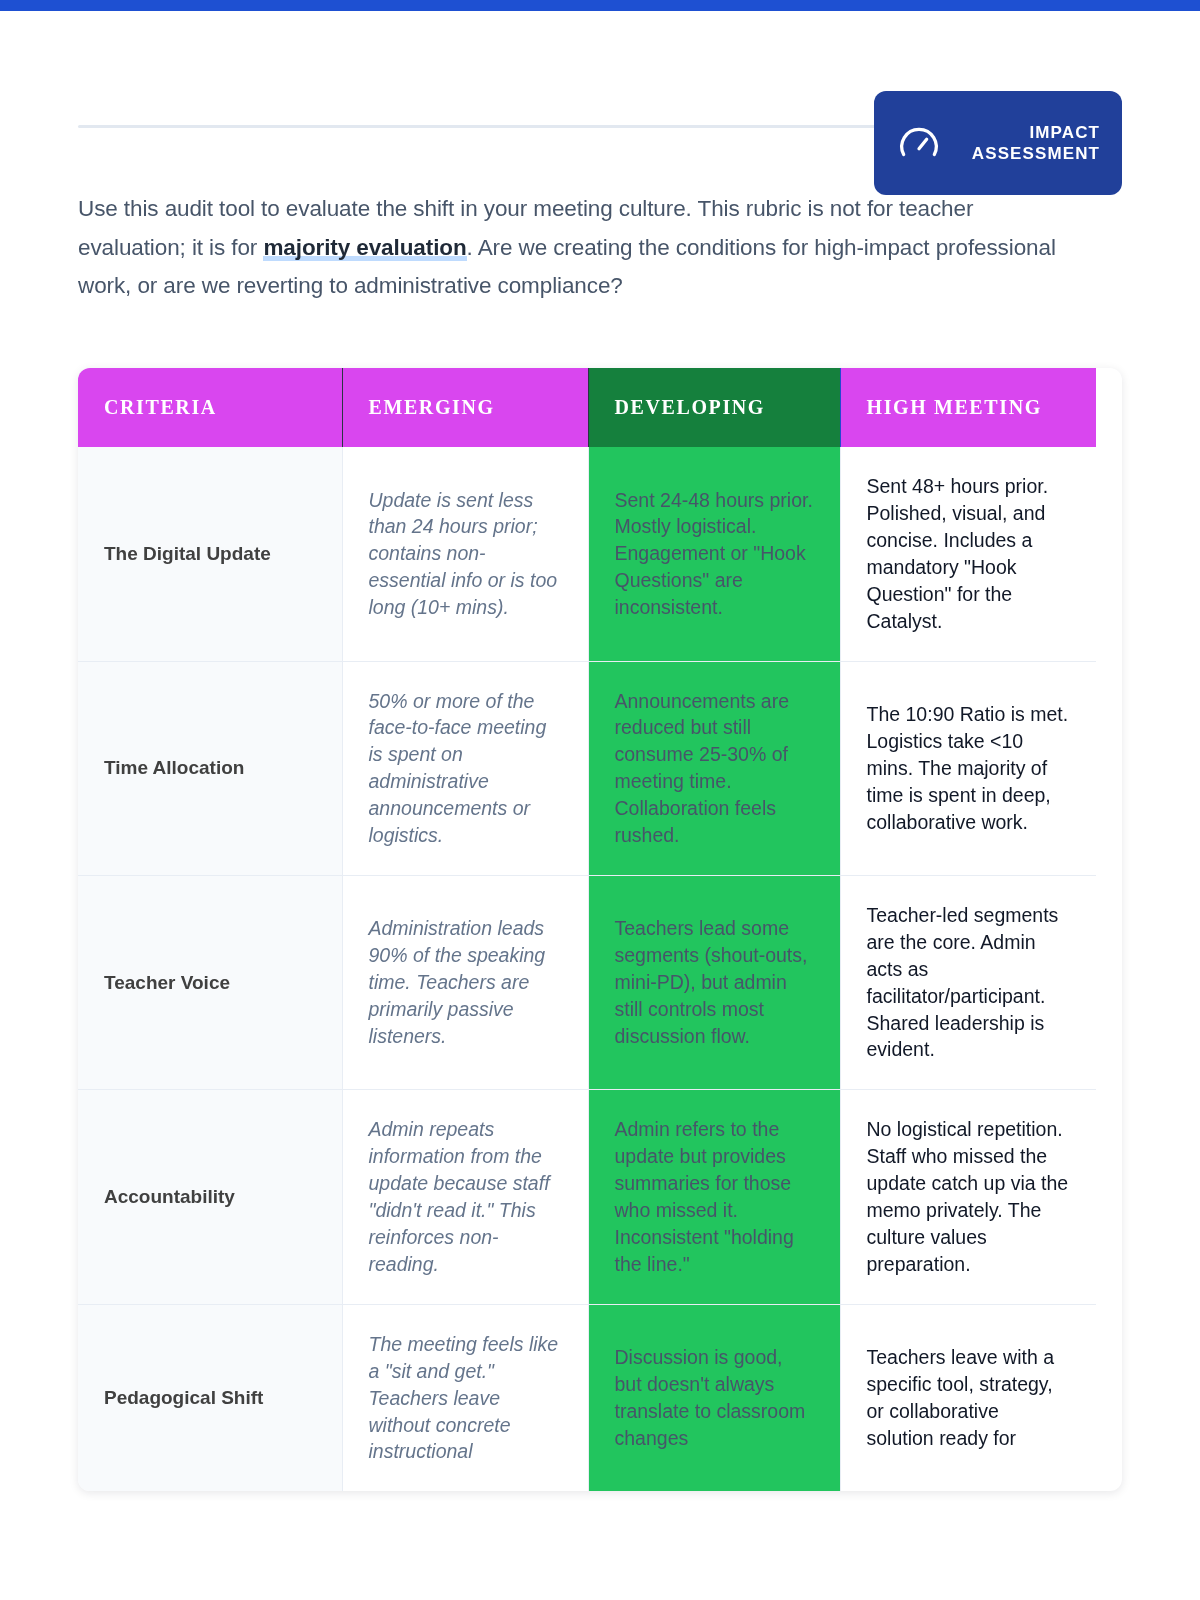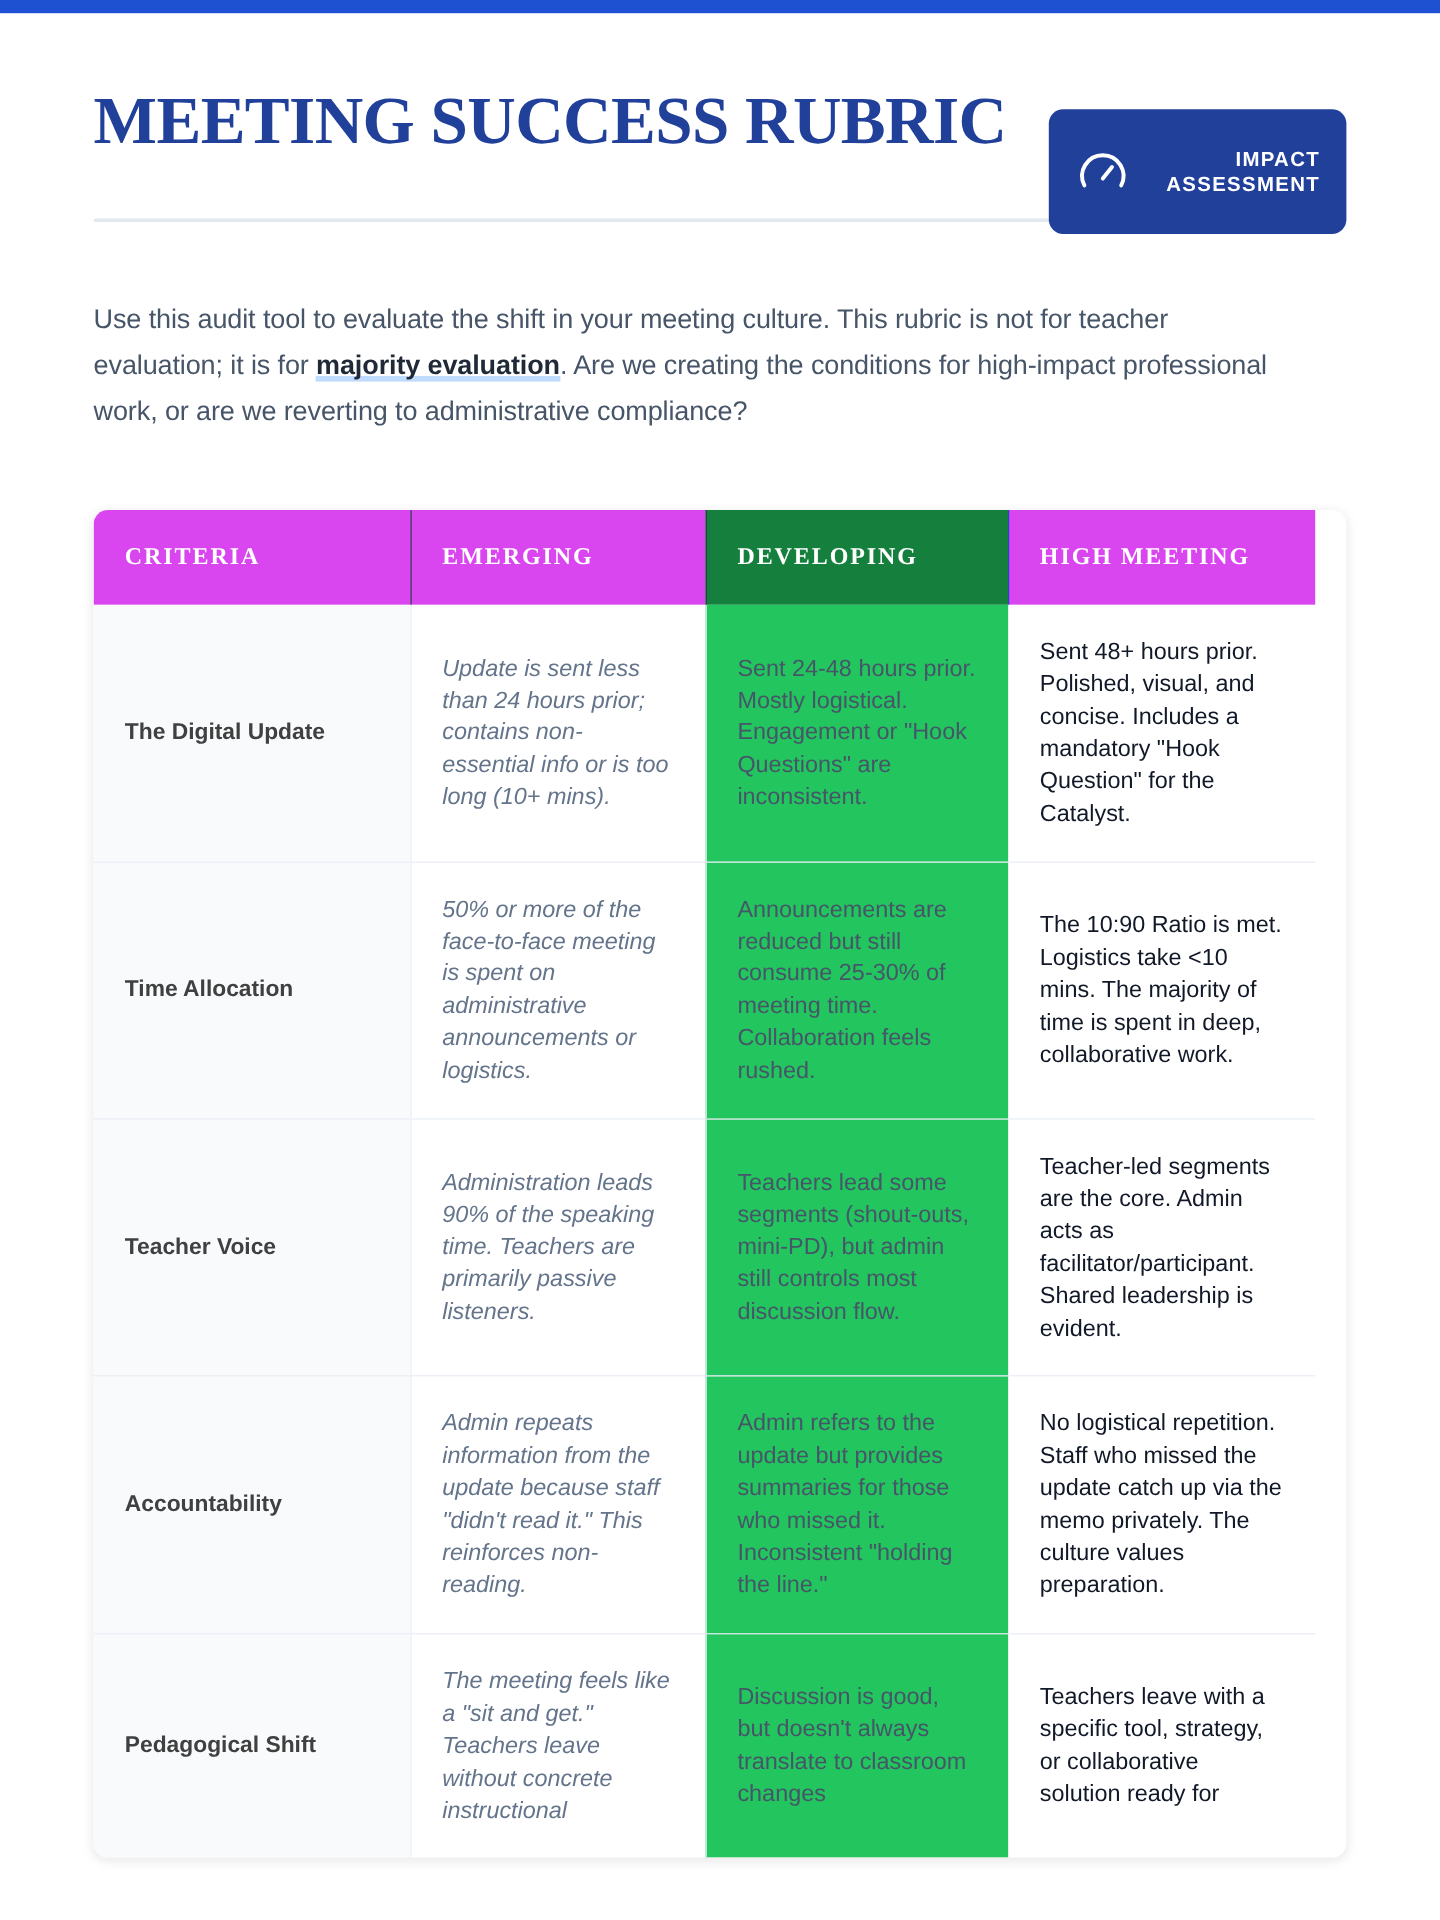--- a/index.html
+++ b/index.html
@@ -182,21 +182,20 @@
 </style>
 </head>
 <body>
 
 <div class="top-bar"></div>
 
 <div class="page">
 
   <div class="header">
     <div class="title-block">
-      <h1 class="title">MEETING SUCCESS RUBRIC</h1>
     </div>
 
     <div class="badge">
       <svg class="badge-icon" viewBox="0 0 48 48" aria-hidden="true">
         <path d="M8 36 A18 18 0 1 1 40 36" fill="none" stroke="#ffffff" stroke-width="3.4" stroke-linecap="round"></path>
         <line x1="24" y1="30" x2="32" y2="20" stroke="#ffffff" stroke-width="3.4" stroke-linecap="round"></line>
       </svg>
       <div class="badge-text">
         <span class="l1">IMPACT</span>
         <span class="l2">ASSESSMENT</span>

